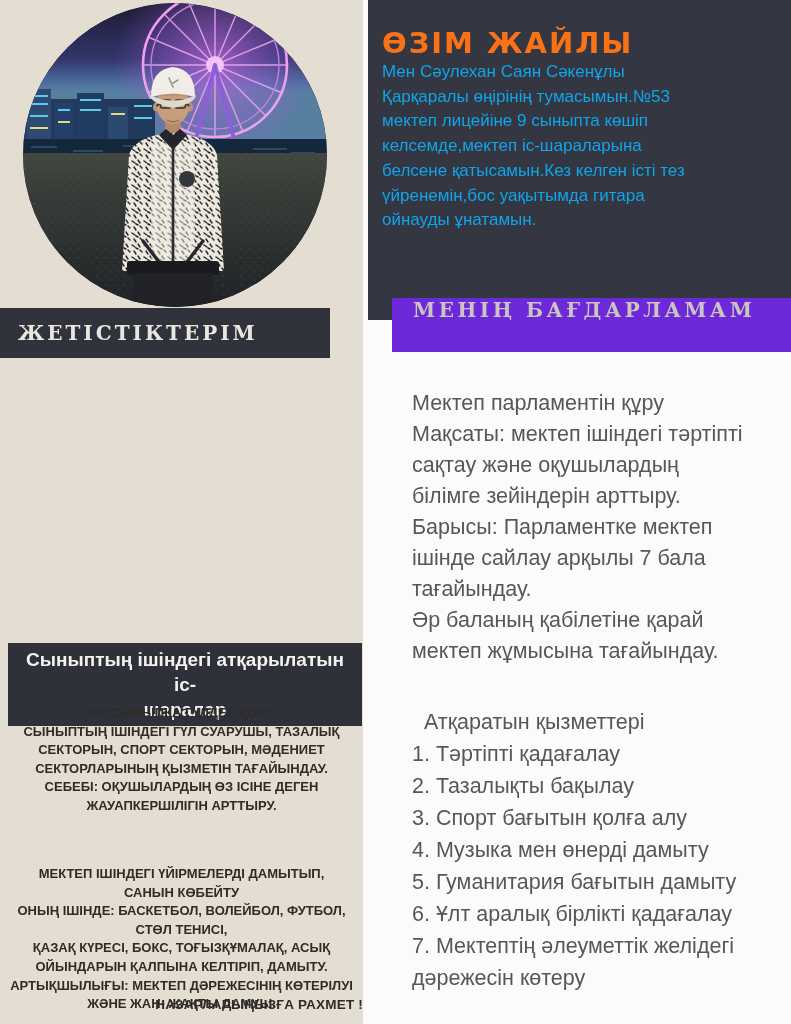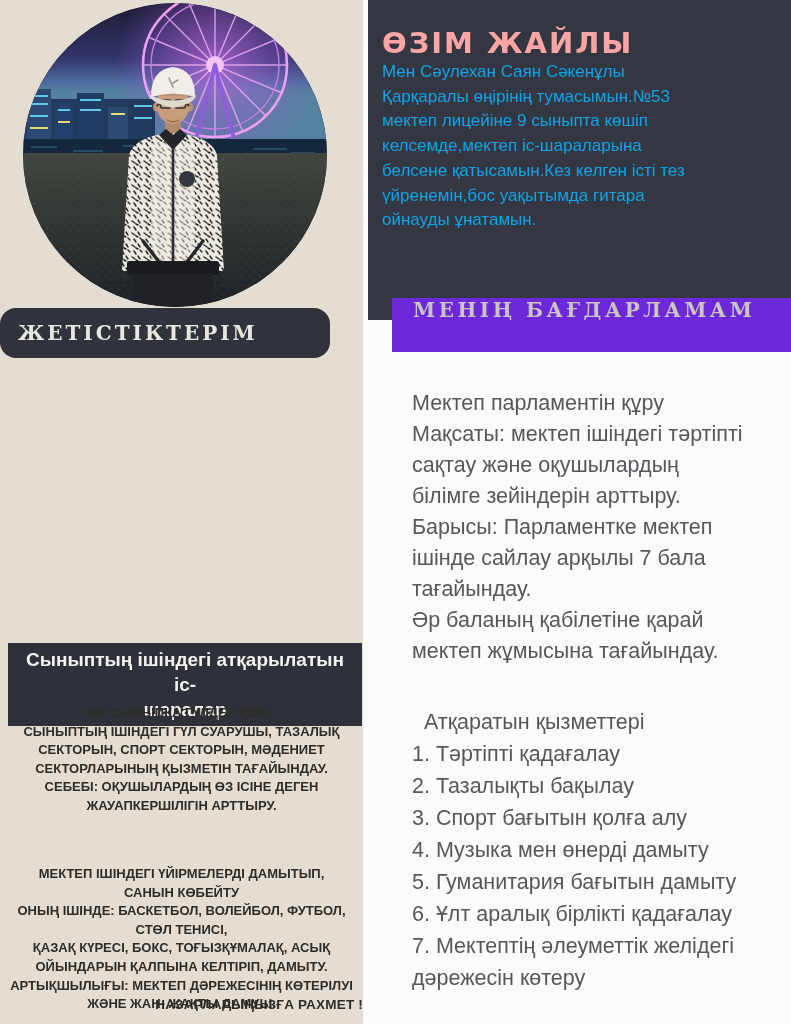--- a/index.html
+++ b/index.html
@@ -13,21 +13,21 @@
   .left-col{position:absolute;left:0;top:0;width:363px;height:1024px;background:#e3ddd2;}
   .photo{
     position:absolute;left:23px;top:3px;width:304px;height:304px;
     border-radius:50%;overflow:hidden;background:#1c1b33;
   }
   .photo svg{display:block;width:100%;height:100%;}
   .banner1{
     position:absolute;left:0;top:308px;width:330px;height:50px;background:#30333c;
     display:flex;align-items:center;padding-left:18px;box-sizing:border-box;
     font-family:"DejaVu Serif",serif;font-weight:bold;font-size:20px;
-    letter-spacing:3px;color:#eae7e0;border-radius:16px;
+    letter-spacing:3px;color:#eae7e0;
   }
   .achievements{
     position:absolute;left:18px;top:384px;width:330px;
     font-size:13.5px;font-weight:bold;line-height:17.4px;color:#35322d;
     white-space:pre-line;letter-spacing:.2px;
   }
   .banner2{
     position:absolute;left:8px;top:643px;width:354px;min-height:57px;background:#2e313a;
     color:#f4f2ee;font-weight:bold;font-size:19px;line-height:25px;text-align:center;
     white-space:pre-line;padding:4px 6px;box-sizing:border-box;
@@ -44,21 +44,21 @@
   }
 
   
   .right-col{position:absolute;left:363px;top:0;width:428px;height:1024px;background:#fcfbfa;}
   .dark-panel{
     position:absolute;left:5px;right:0;top:0;height:320px;background:#343742;
     box-sizing:border-box;padding:0 18px 0 14px;
   }
   .about-title{
     margin:0;padding-top:26px;font-family:"DejaVu Sans",sans-serif;
-    font-size:29px;font-weight:bold;letter-spacing:2px;color:#fca5a5;
+    font-size:29px;font-weight:bold;letter-spacing:2px;color:#f97316;
   }
   .birth-date{margin-top:14px;font-size:17px;line-height:24.7px;color:#e5e4e1;}
   .bio{font-size:17px;line-height:24.7px;color:#0ea5e9;white-space:pre-line;}
   .program-banner{
     position:absolute;left:29px;right:0;top:298px;height:54px;background:#6d28d9;
     display:flex;align-items:flex-start;padding-left:21px;box-sizing:border-box;
     font-family:"DejaVu Serif",serif;font-weight:bold;font-size:20px;
     letter-spacing:3.5px;color:#c9c6c0;
   }
   .program-body{

